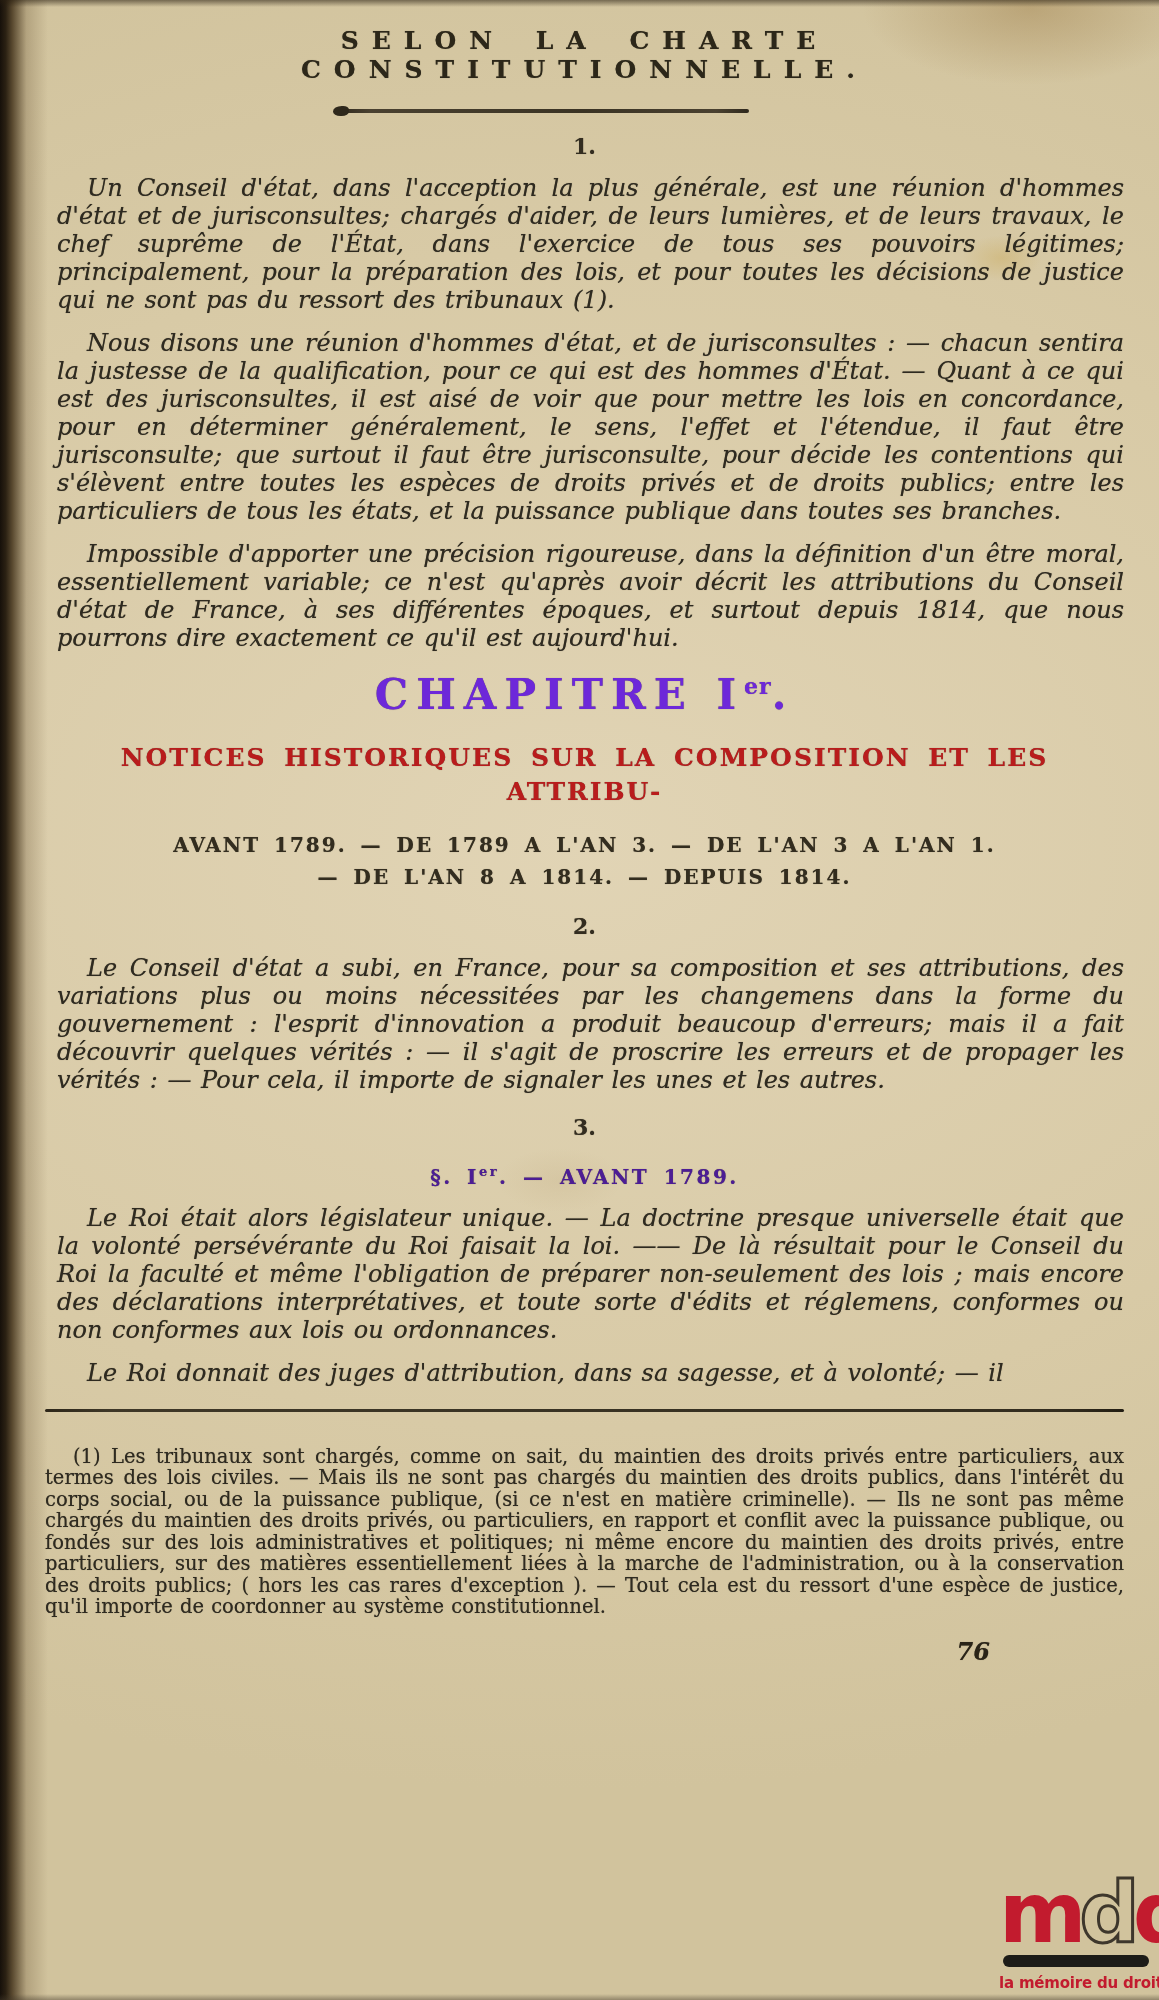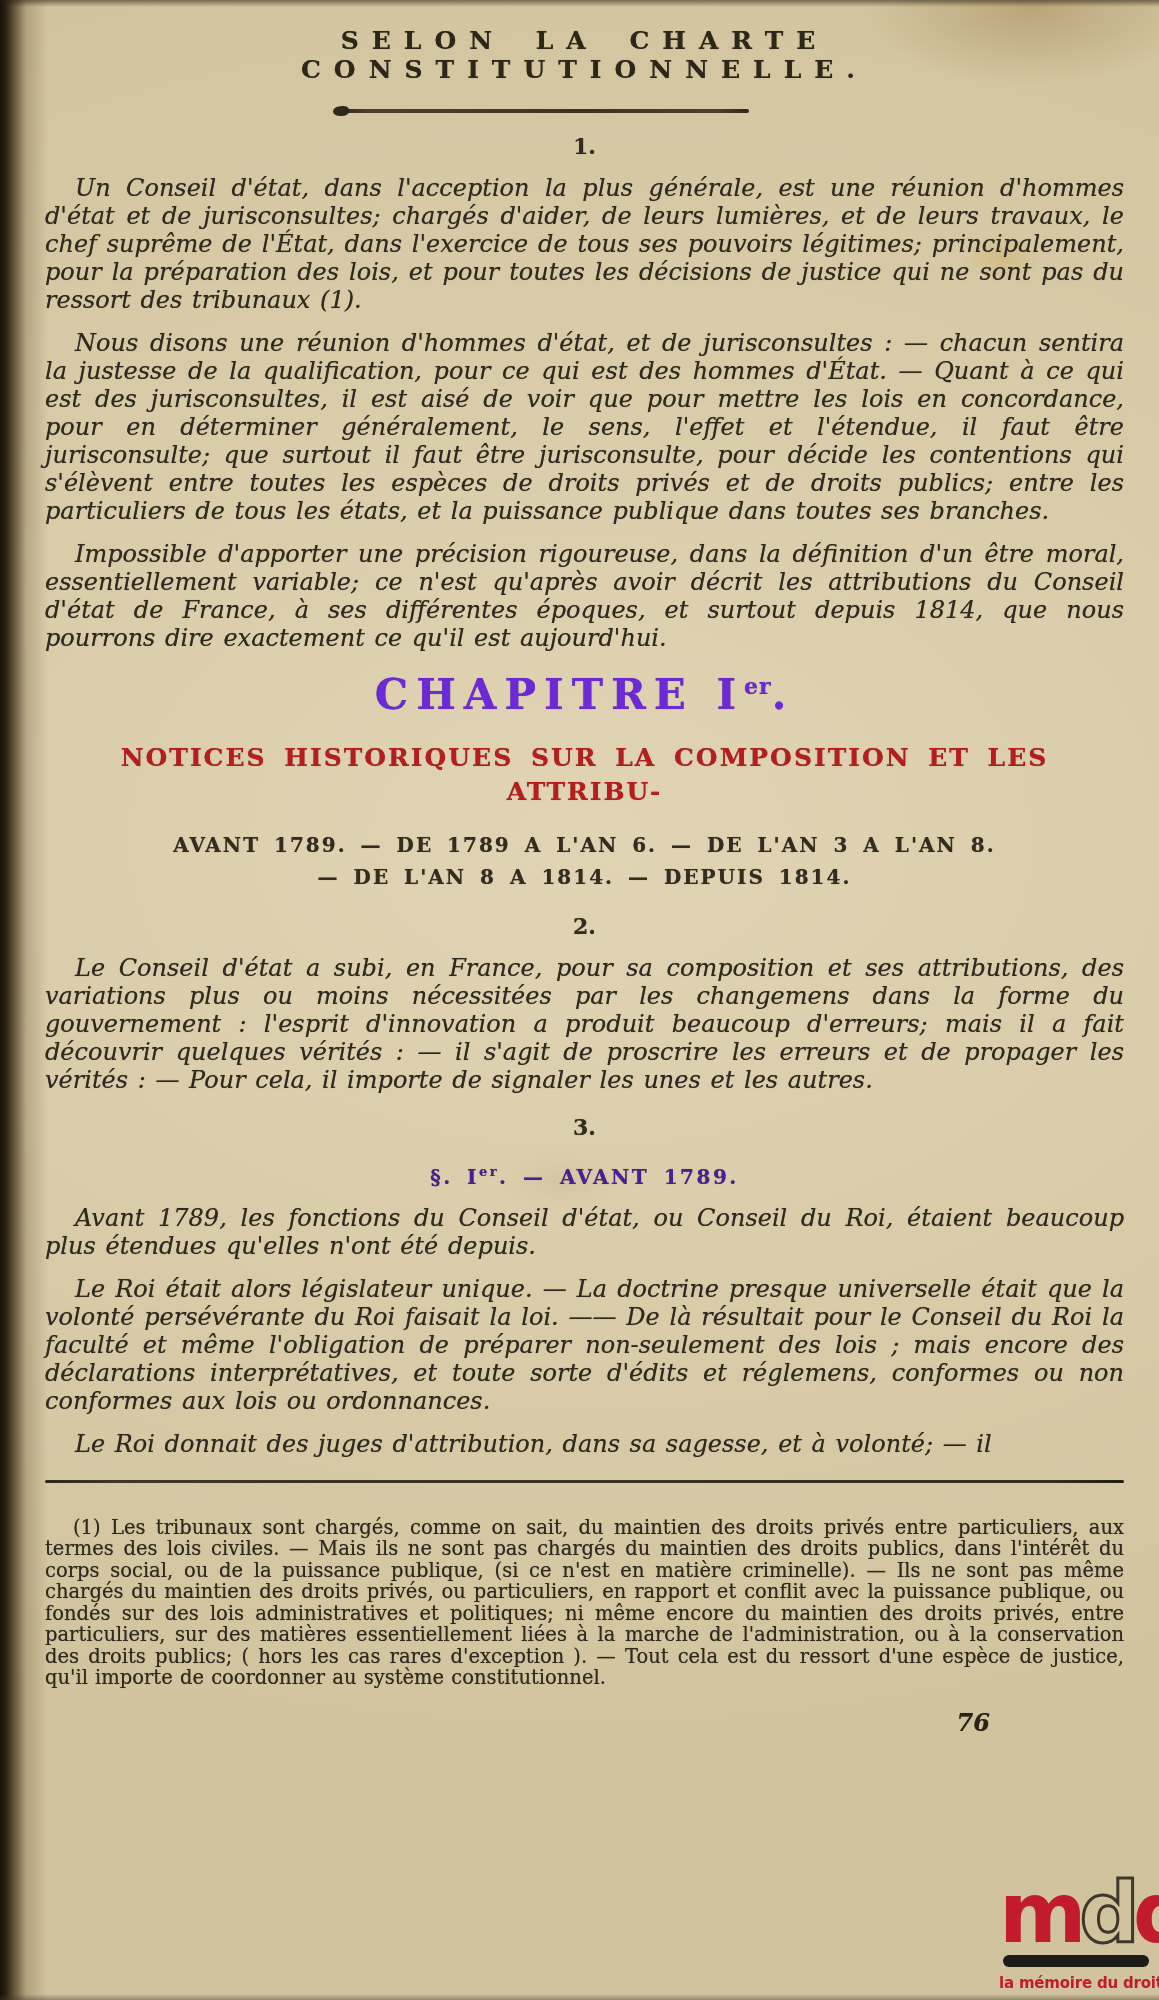--- a/index.html
+++ b/index.html
@@ -63,21 +63,21 @@
     content: ""; position: absolute; left: -4px; top: -3px;
     width: 16px; height: 10px; background: #2e281c; border-radius: 60% 40% 50% 50%;
   }
   .sec-num {
     margin-top: 20px;
     text-align: center;
     font-size: 22px; font-weight: bold;
     color: #332d20;
   }
   .para {
-    margin: 15px 0 0 0;
+    margin: 15px 0 0 12px;
     font-style: italic;
     font-size: 24px; line-height: 28px;
     text-align: justify;
     text-indent: 30px;
     word-spacing: 2px;
     color: #2e2a20;
   }
   .chapter-heading {
     margin-top: 18px;
     text-align: center;
@@ -175,33 +175,32 @@
   <p class="para ink">Nous disons une réunion d'hommes d'état, et de jurisconsultes : — chacun sentira la justesse de la qualification, pour ce qui est des hommes d'État. — Quant à ce qui est des jurisconsultes, il est aisé de voir que pour mettre les lois en concordance, pour en déterminer généralement, le sens, l'effet et l'étendue, il faut être jurisconsulte; que surtout il faut être jurisconsulte, pour décide les contentions qui s'élèvent entre toutes les espèces de droits privés et de droits publics; entre les particuliers de tous les états, et la puissance publique dans toutes ses branches.</p>
   <p class="para ink">Impossible d'apporter une précision rigoureuse, dans la définition d'un être moral, essentiellement variable; ce n'est qu'après avoir décrit les attributions du Conseil d'état de France, à ses différentes époques, et surtout depuis 1814, que nous pourrons dire exactement ce qu'il est aujourd'hui.</p>
 
   <div class="chapter-heading ink"><span>CHAPITRE I</span><sup>er</sup><span>.</span></div>
 
   <div class="chapter-subtitle ink">
     <div>NOTICES HISTORIQUES SUR LA COMPOSITION ET LES ATTRIBU-</div>
   </div>
 
   <div class="chapter-toc ink">
-    <div>AVANT 1789. — DE 1789 A L'AN 6. — DE L'AN 3 A L'AN 8.</div>
+    <div>AVANT 1789. — DE 1789 A L'AN 3. — DE L'AN 3 A L'AN 1.</div>
     <div>— DE L'AN 8 A 1814. — DEPUIS 1814.</div>
   </div>
 
   <div class="sec-num ink">2.</div>
 
   <p class="para ink">Le Conseil d'état a subi, en France, pour sa composition et ses attributions, des variations plus ou moins nécessitées par les changemens dans la forme du gouvernement : l'esprit d'innovation a produit beaucoup d'erreurs; mais il a fait découvrir quelques vérités : — il s'agit de proscrire les erreurs et de propager les vérités : — Pour cela, il importe de signaler les unes et les autres.</p>
 
   <div class="sec-num ink">3.</div>
 
   <div class="subsection-heading ink"><span>§. I</span><sup>er</sup><span>. — AVANT 1789.</span></div>
 
-  <p class="para ink">Avant 1789, les fonctions du Conseil d'état, ou Conseil du Roi, étaient beaucoup plus étendues qu'elles n'ont été depuis.</p>
   <p class="para ink">Le Roi était alors législateur unique. — La doctrine presque universelle était que la volonté persévérante du Roi faisait la loi. —— De là résultait pour le Conseil du Roi la faculté et même l'obligation de préparer non-seulement des lois ; mais encore des déclarations interprétatives, et toute sorte d'édits et réglemens, conformes ou non conformes aux lois ou ordonnances.</p>
   <p class="para ink">Le Roi donnait des juges d'attribution, dans sa sagesse, et à volonté; — il</p>
 
   <div class="footnote-rule"></div>
 
   <p class="footnote ink">(1) Les tribunaux sont chargés, comme on sait, du maintien des droits privés entre particuliers, aux termes des lois civiles. — Mais ils ne sont pas chargés du maintien des droits publics, dans l'intérêt du corps social, ou de la puissance publique, (si ce n'est en matière criminelle). — Ils ne sont pas même chargés du maintien des droits privés, ou particuliers, en rapport et conflit avec la puissance publique, ou fondés sur des lois administratives et politiques; ni même encore du maintien des droits privés, entre particuliers, sur des matières essentiellement liées à la marche de l'administration, ou à la conservation des droits publics; ( hors les cas rares d'exception ). — Tout cela est du ressort d'une espèce de justice, qu'il importe de coordonner au système constitutionnel.</p>
 
   <div class="page-mark ink">76</div>
 
 </div>

